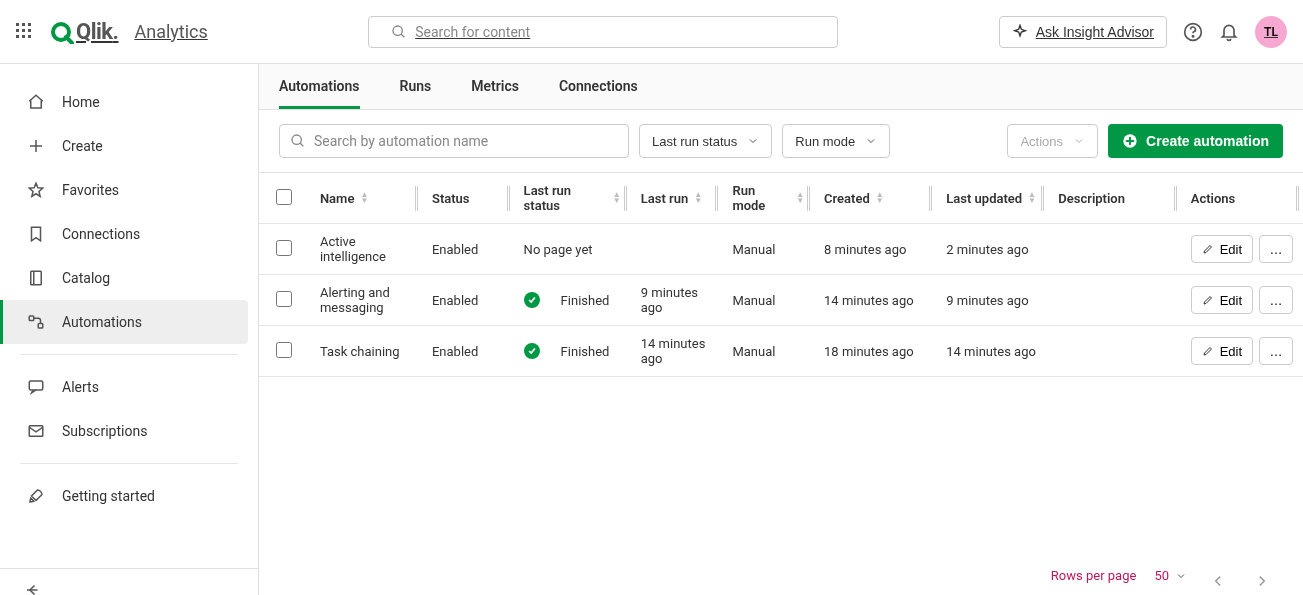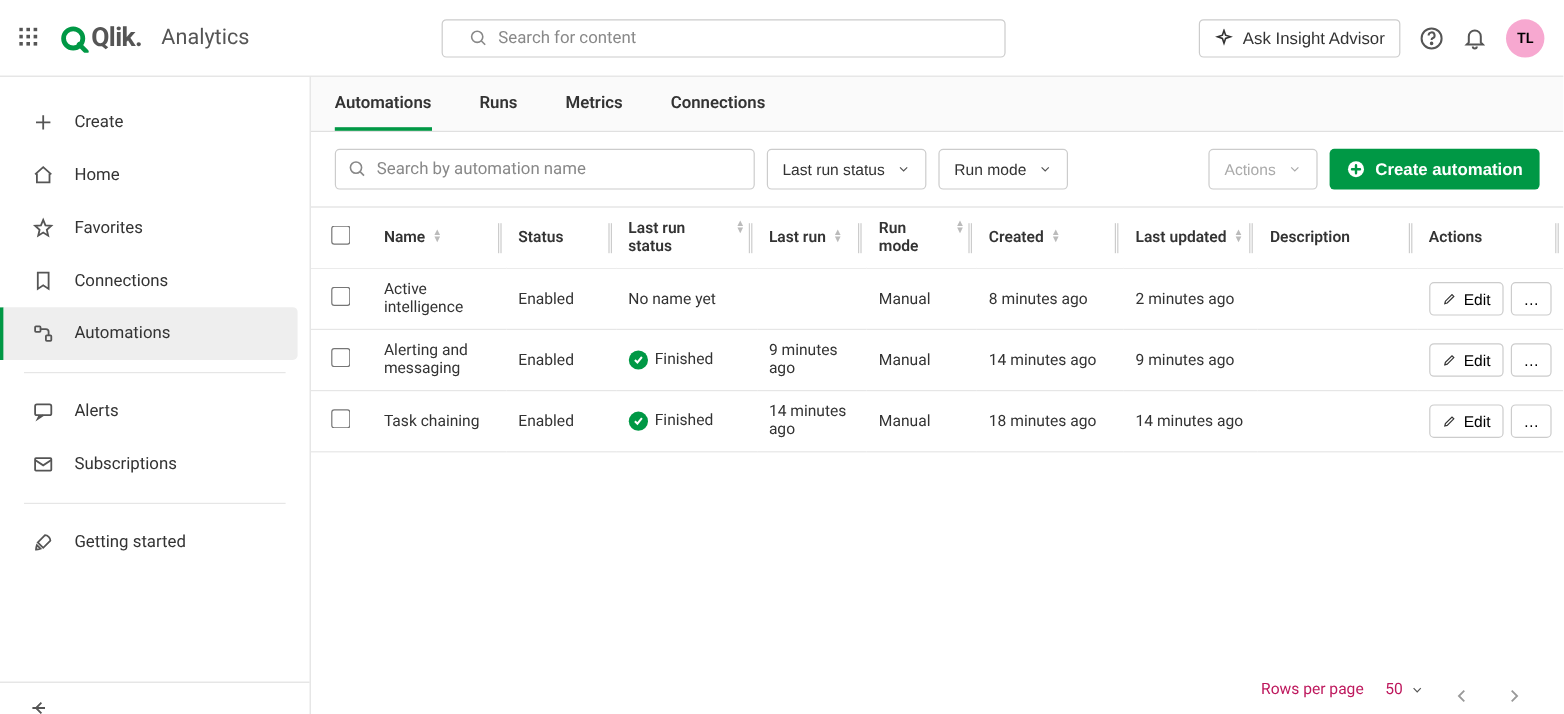--- a/index.html
+++ b/index.html
@@ -14,20 +14,21 @@
     overflow: hidden;
   }
   
   .header {
     display: flex;
     align-items: center;
     height: 64px;
     border-bottom: 1px solid #e0e0e0;
     padding: 0 16px;
     gap: 16px;
+    text-decoration: underline;
   }
   .apps-icon svg { display:block; }
   .logo { display:flex; align-items:center; gap:10px; }
   .qlik-logo { color:#009845; font-weight:700; font-size:22px; letter-spacing:-0.5px; display:flex; align-items:center; }
   .qlik-logo svg { display:block; margin-right:2px; }
   .analytics { color:#555; font-size:18px; margin-left:6px; }
   .search-wrap {
     flex:1;
     display:flex;
     justify-content:center;
@@ -131,29 +132,29 @@
     background:#009845; color:#fff;
     border:none; border-radius:4px;
     padding:0 14px; font-size:14px; font-weight:600;
     display:flex; align-items:center; gap:8px; cursor:pointer;
   }
   
   .table-wrap { flex:1; overflow:auto; border-top:1px solid #e0e0e0; }
   table { width:100%; border-collapse:collapse; table-layout:fixed; }
   th, td { border-bottom:1px solid #e6e6e6; padding:10px 10px; text-align:left; vertical-align:middle; font-size:13px; color:#333; }
   th { background:#fff; font-weight:600; position:relative; }
-  th .th-inner { display:flex; align-items:flex-start; gap:6px; }
+  th .th-inner { display:flex; align-items:center; gap:6px; }
   th .sort { color:#bbb; display:flex; flex-direction:column; line-height:6px; font-size:8px; }
   th:not(:first-child)::after {
     content:""; position:absolute; right:4px; top:25%; height:50%;
     border-right:3px double #ccc;
   }
   .check { width:50px; text-align:center; }
   input[type=checkbox] { width:16px; height:16px; cursor:pointer; }
-  .status-finished { display:inline-flex; align-items:center; gap:6px; }
+  .status-finished { display:inline-flex; align-items:center; gap:21px; }
   .status-finished .dot {
     width:16px; height:16px; border-radius:50%; background:#009845;
     display:flex; align-items:center; justify-content:center; color:#fff;
   }
   .row-actions { display:flex; gap:6px; justify-content:flex-start; }
   .btn-small {
     height:28px; border:1px solid #ccc; border-radius:4px;
     background:#fff; padding:0 10px; font-size:13px;
     display:flex; align-items:center; gap:6px; cursor:pointer;
   }
@@ -231,50 +232,59 @@
   </div>
 </div>
 
 <div class="layout">
 
   <div class="sidebar">
     <div class="nav" id="nav">
         <div class="nav-item">
           <span class="nav-icon">
             <svg width="18" height="18" viewBox="0 0 24 24" fill="none" stroke="#555" stroke-width="2">
+              <path d="M3 11l9-8 9 8"></path>
+              <path d="M5 10v10h14V10"></path>
+            </svg>
+          </span>
+          <span>Home</span>
+        </div>
+        <div class="nav-item">
+          <span class="nav-icon">
+            <svg width="18" height="18" viewBox="0 0 24 24" fill="none" stroke="#555" stroke-width="2">
               <line x1="12" y1="4" x2="12" y2="20"></line>
               <line x1="4" y1="12" x2="20" y2="12"></line>
             </svg>
           </span>
           <span>Create</span>
         </div>
         <div class="nav-item">
           <span class="nav-icon">
             <svg width="18" height="18" viewBox="0 0 24 24" fill="none" stroke="#555" stroke-width="2">
-              <path d="M3 11l9-8 9 8"></path>
-              <path d="M5 10v10h14V10"></path>
-            </svg>
-          </span>
-          <span>Home</span>
-        </div>
-        <div class="nav-item">
-          <span class="nav-icon">
-            <svg width="18" height="18" viewBox="0 0 24 24" fill="none" stroke="#555" stroke-width="2">
               <path d="M12 3l2.5 6 6.5.5-5 4.5 1.5 6.5L12 17l-5.5 3.5L8 14l-5-4.5 6.5-.5z"></path>
             </svg>
           </span>
           <span>Favorites</span>
         </div>
         <div class="nav-item">
           <span class="nav-icon">
             <svg width="18" height="18" viewBox="0 0 24 24" fill="none" stroke="#555" stroke-width="2">
               <path d="M6 3h12v18l-6-4-6 4z"></path>
             </svg>
           </span>
           <span>Connections</span>
+        </div>
+        <div class="nav-item">
+          <span class="nav-icon">
+            <svg width="18" height="18" viewBox="0 0 24 24" fill="none" stroke="#555" stroke-width="2">
+              <rect x="5" y="3" width="14" height="18" rx="1"></rect>
+              <line x1="9" y1="3" x2="9" y2="21"></line>
+            </svg>
+          </span>
+          <span>Catalog</span>
         </div>
         <div class="nav-item active">
           <span class="nav-icon">
             <svg width="18" height="18" viewBox="0 0 24 24" fill="none" stroke="#555" stroke-width="2">
               <rect x="3" y="4" width="6" height="6" rx="1"></rect>
               <rect x="15" y="14" width="6" height="6" rx="1"></rect>
               <path d="M9 7h6a3 3 0 0 1 3 3v4"></path>
             </svg>
           </span>
           <span>Automations</span>
@@ -431,21 +441,21 @@
                   <span>Actions</span>
                 </div>
               </th>
             </tr>
           </thead>
         <tbody id="tbody">
             <tr>
               <td class="check"><input type="checkbox" style=""></td>
               <td>Active intelligence</td>
               <td>Enabled</td>
-              <td><span>No name yet</span></td>
+              <td><span>No page yet</span></td>
               <td></td>
               <td>Manual</td>
               <td>8 minutes ago</td>
               <td>2 minutes ago</td>
               <td></td>
               <td>
                 <div class="row-actions">
         <button class="btn-small">
                     <svg width="12" height="12" viewBox="0 0 24 24" fill="none" stroke="#333" stroke-width="2">
                       <path d="M4 20l4-1 11-11-3-3L5 16z"></path>

